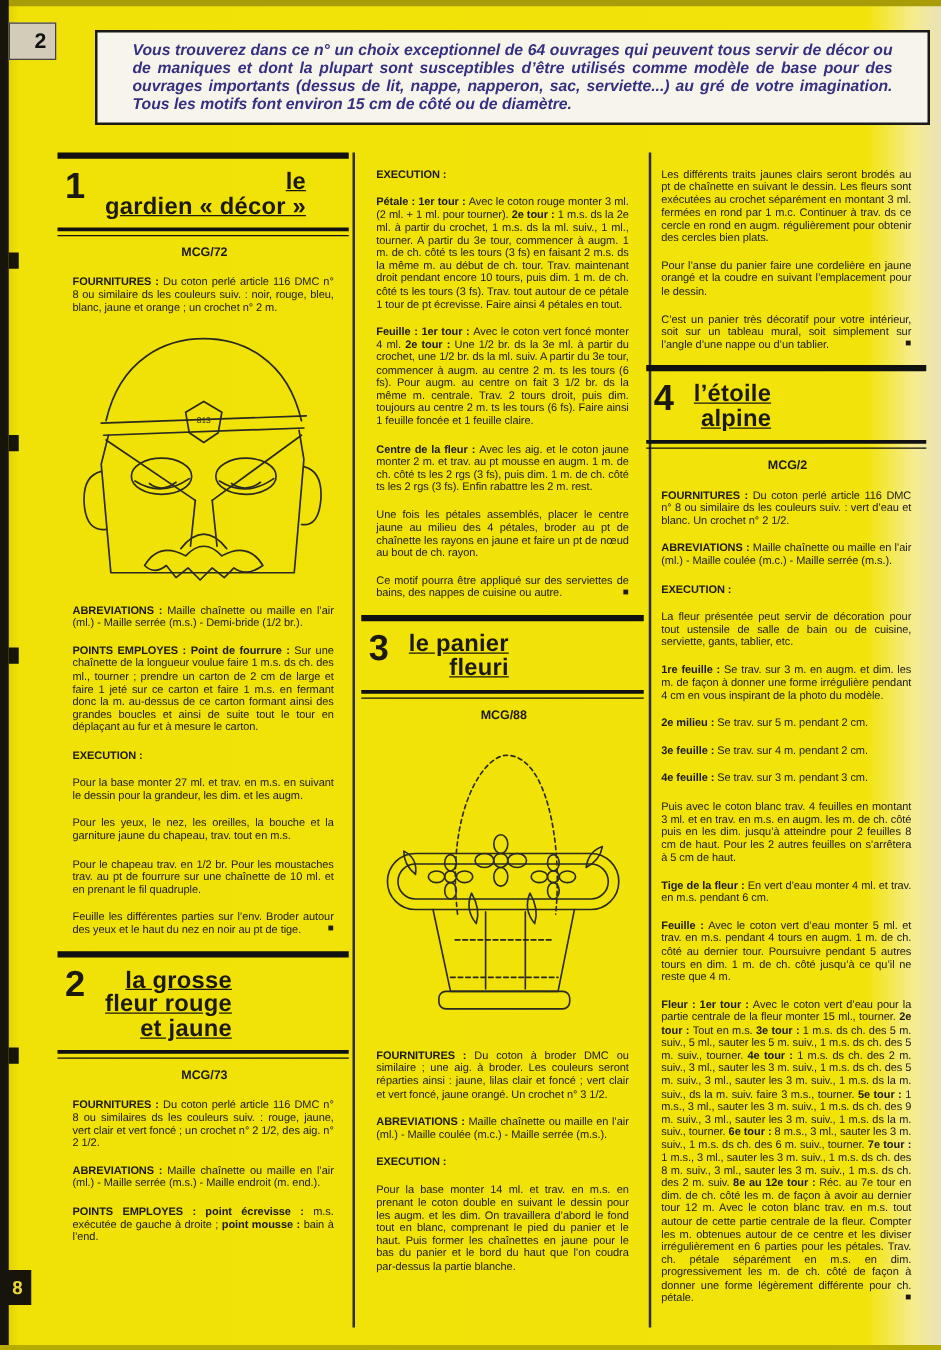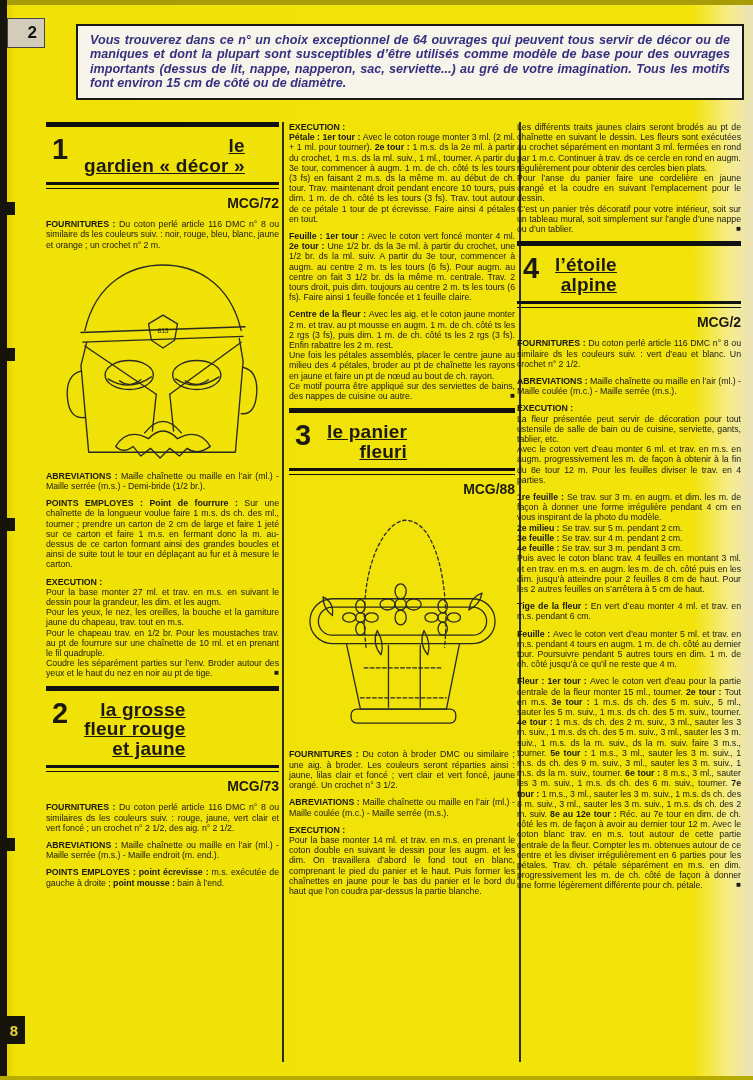--- a/index.html
+++ b/index.html
@@ -9,36 +9,36 @@
   .edge-top{position:absolute;left:0;top:0;width:100%;height:5px;background:#a89c08;}
   .edge-bottom{position:absolute;left:0;bottom:0;width:100%;height:4px;background:#b8ab00;}
   .edge-left{position:absolute;left:0;top:0;width:7px;height:100%;background:#17140c;}
   .corner-box{position:absolute;left:7px;top:18px;width:38px;height:30px;background:#d2ccb8;
         border:1px solid #444;display:flex;align-items:center;justify-content:flex-end;
         padding-right:7px;box-sizing:border-box;font-size:17px;font-weight:bold;color:#111;}
   .tick{position:absolute;left:7px;width:8px;height:13px;background:#17140c;}
   .edge-num{position:absolute;left:3px;top:1016px;width:22px;height:28px;background:#17140c;
         color:#e8d83a;font-size:15px;font-weight:bold;display:flex;align-items:center;justify-content:center;}
   .intro{position:absolute;left:76px;top:24px;width:668px;box-sizing:border-box;
-        border:2px solid #1a1a1a;background:#f7f4ec;padding:7px 12px 8px;
+        border:2px solid #1a1a1a;background:#f7f4ec;padding:7px 28px 8px;
         font-style:italic;font-weight:bold;color:#35307f;font-size:12.6px;line-height:14.3px;text-align:justify;}
   .vrule{position:absolute;top:122px;height:940px;width:1.5px;background:#2c2c22;}
   .col{position:absolute;top:122px;font-size:8.8px;line-height:10.2px;text-align:justify;letter-spacing:-0.05px;}
-  .col p{margin:0;}
+  .col p{margin:12px;}
   .blk{margin-bottom:7px;}
   .b{font-weight:bold;}
   .sq{float:right;font-size:8px;line-height:10.2px;}
   
   .sh{margin:0 0 4px;}
   .sh .bar{height:5px;background:#111;margin-bottom:9px;}
   .sh .row{display:flex;gap:16px;margin:0 4px 7px 6px;align-items:flex-start;}
   .sh .num{font-size:29px;font-weight:bold;line-height:26px;}
   .sh .ttl{font-size:19px;font-weight:bold;line-height:19.5px;white-space:pre-line;text-align:right;letter-spacing:0.2px;text-decoration:underline;}
   .sh .dbl{border-top:3px solid #111;border-bottom:1.5px solid #111;height:3px;margin:4px 0 9px;}
-  .sh .ref{font-size:14px;font-weight:bold;margin:0 0 11px 2px;text-align:right;}
+  .sh .ref{font-size:10px;font-weight:bold;margin:0 0 11px 2px;text-align:center;}
   .illus{display:block;margin:2px auto 6px;}
   .illus path,.illus ellipse,.illus circle,.illus rect,.illus line,.illus polyline{fill:none;stroke:#2a2a20;stroke-width:1.4;stroke-linecap:round;stroke-linejoin:round;}
   .illus text{fill:#2a2a20;stroke:none;font-family:"Liberation Sans",sans-serif;}
 </style>
 </head>
 <body>
 
 <div class="page">
   <div class="edge-top"></div>
   <div class="edge-left"></div>
@@ -95,21 +95,21 @@
         <p><span class="b">ABREVIATIONS : </span><span>Maille chaînette ou maille en l’air (ml.) - Maille serrée (m.s.) - Demi-bride (1/2 br.).</span></p>
       </div>
     <div class="blk">
         <p><span class="b">POINTS EMPLOYES : Point de fourrure : </span><span>Sur une chaînette de la longueur voulue faire 1 m.s. ds ch. des ml., tourner ; prendre un carton de 2 cm de large et faire 1 jeté sur ce carton et faire 1 m.s. en fermant donc la m. au-dessus de ce carton formant ainsi des grandes boucles et ainsi de suite tout le tour en déplaçant au fur et à mesure le carton.</span></p>
       </div>
     <div class="blk">
       <p class="b">EXECUTION :</p>
       <p><span>Pour la base monter 27 ml. et trav. en m.s. en suivant le dessin pour la grandeur, les dim. et les augm.</span></p>
       <p><span>Pour les yeux, le nez, les oreilles, la bouche et la garniture jaune du chapeau, trav. tout en m.s.</span></p>
       <p><span>Pour le chapeau trav. en 1/2 br. Pour les moustaches trav. au pt de fourrure sur une chaînette de 10 ml. et en prenant le fil quadruple.</span></p>
-      <p><span>Coudre les séparément parties sur l’env. Broder autour des yeux et le haut du nez en noir au pt de tige.</span><span class="sq">■</span></p>
+      <p><span>Feuille les différentes parties sur l’env. Broder autour des yeux et le haut du nez en noir au pt de tige.</span><span class="sq">■</span></p>
     </div>
 
     <div class="sh">
       <div class="bar"></div>
       <div class="row">
         <span class="num">2</span>
         <span class="ttl">la grosse
 fleur rouge
 et jaune</span>
       </div>
@@ -220,21 +220,20 @@
 
     <div class="blk">
         <p><span class="b">FOURNITURES : </span><span>Du coton perlé article 116 DMC n° 8 ou similaire ds les couleurs suiv. : vert d’eau et blanc. Un crochet n° 2 1/2.</span></p>
       </div>
     <div class="blk">
         <p><span class="b">ABREVIATIONS : </span><span>Maille chaînette ou maille en l’air (ml.) - Maille coulée (m.c.) - Maille serrée (m.s.).</span></p>
       </div>
     <div class="blk">
       <p class="b">EXECUTION :</p>
       <p><span>La fleur présentée peut servir de décoration pour tout ustensile de salle de bain ou de cuisine, serviette, gants, tablier, etc.</span></p>
-      <p><span>Avec le coton vert d’eau monter 6 ml. et trav. en m.s. en augm. progressivement les m. de façon à obtenir à la fin du 8e tour 12 m. Pour les feuilles diviser le trav. en 4 parties.</span></p>
     </div>
     <div class="blk">
       <p><span class="b">1re feuille : </span><span>Se trav. sur 3 m. en augm. et dim. les m. de façon à donner une forme irrégulière pendant 4 cm en vous inspirant de la photo du modèle.</span></p>
       <p><span class="b">2e milieu : </span><span>Se trav. sur 5 m. pendant 2 cm.</span></p>
       <p><span class="b">3e feuille : </span><span>Se trav. sur 4 m. pendant 2 cm.</span></p>
       <p><span class="b">4e feuille : </span><span>Se trav. sur 3 m. pendant 3 cm.</span></p>
       <p><span>Puis avec le coton blanc trav. 4 feuilles en montant 3 ml. et en trav. en m.s. en augm. les m. de ch. côté puis en les dim. jusqu’à atteindre pour 2 feuilles 8 cm de haut. Pour les 2 autres feuilles on s’arrêtera à 5 cm de haut.</span></p>
     </div>
     <div class="blk">
         <p><span class="b">Tige de la fleur : </span><span>En vert d’eau monter 4 ml. et trav. en m.s. pendant 6 cm.</span></p>

